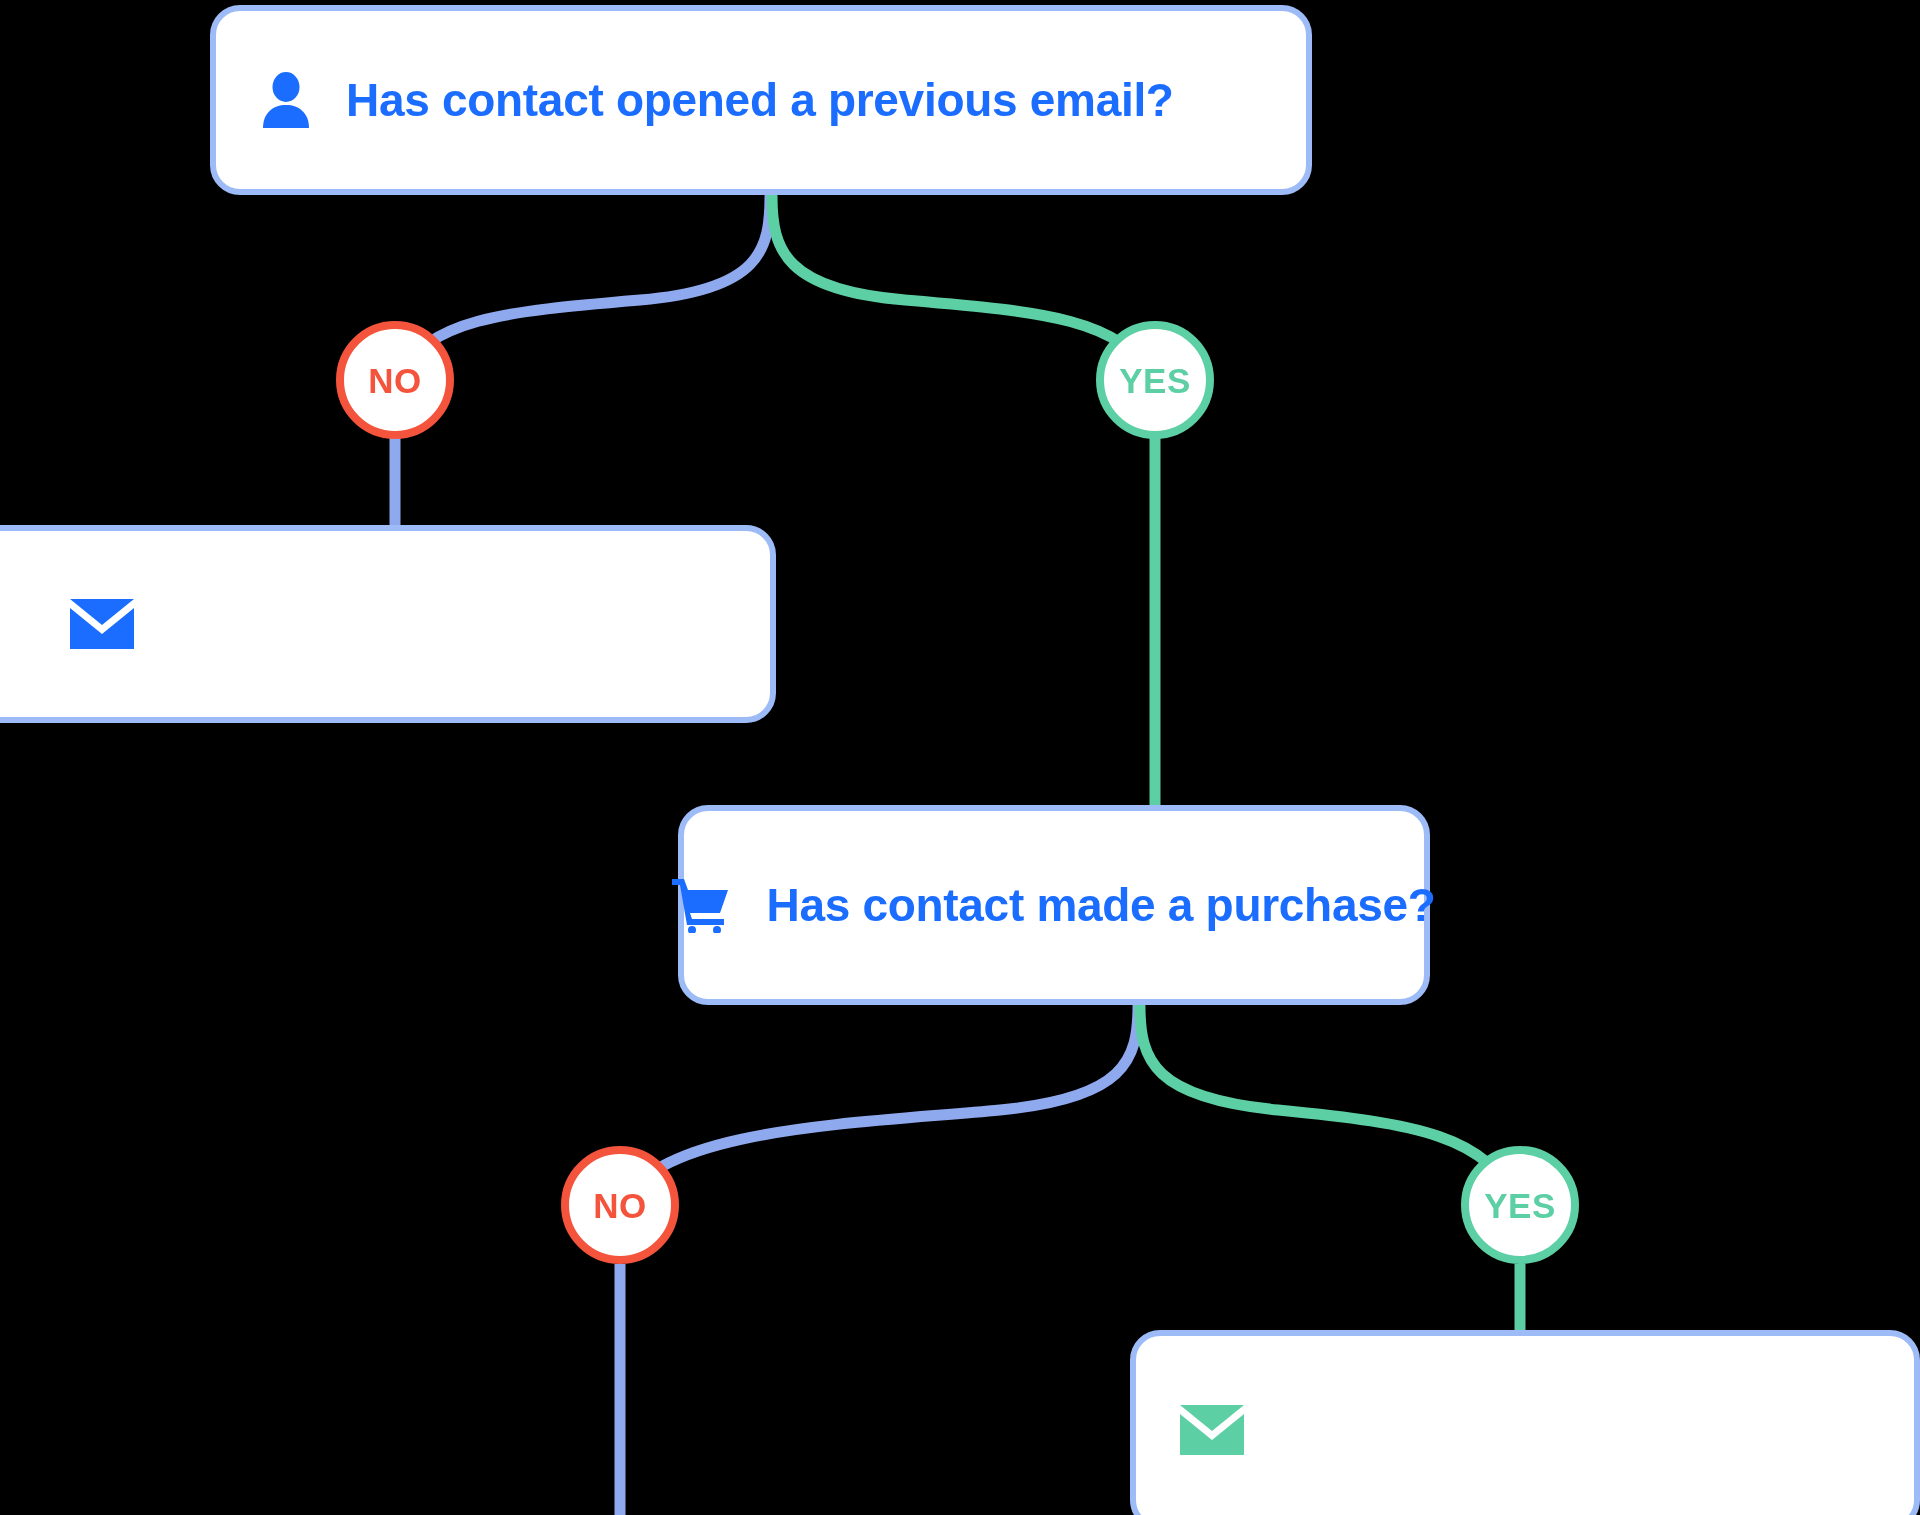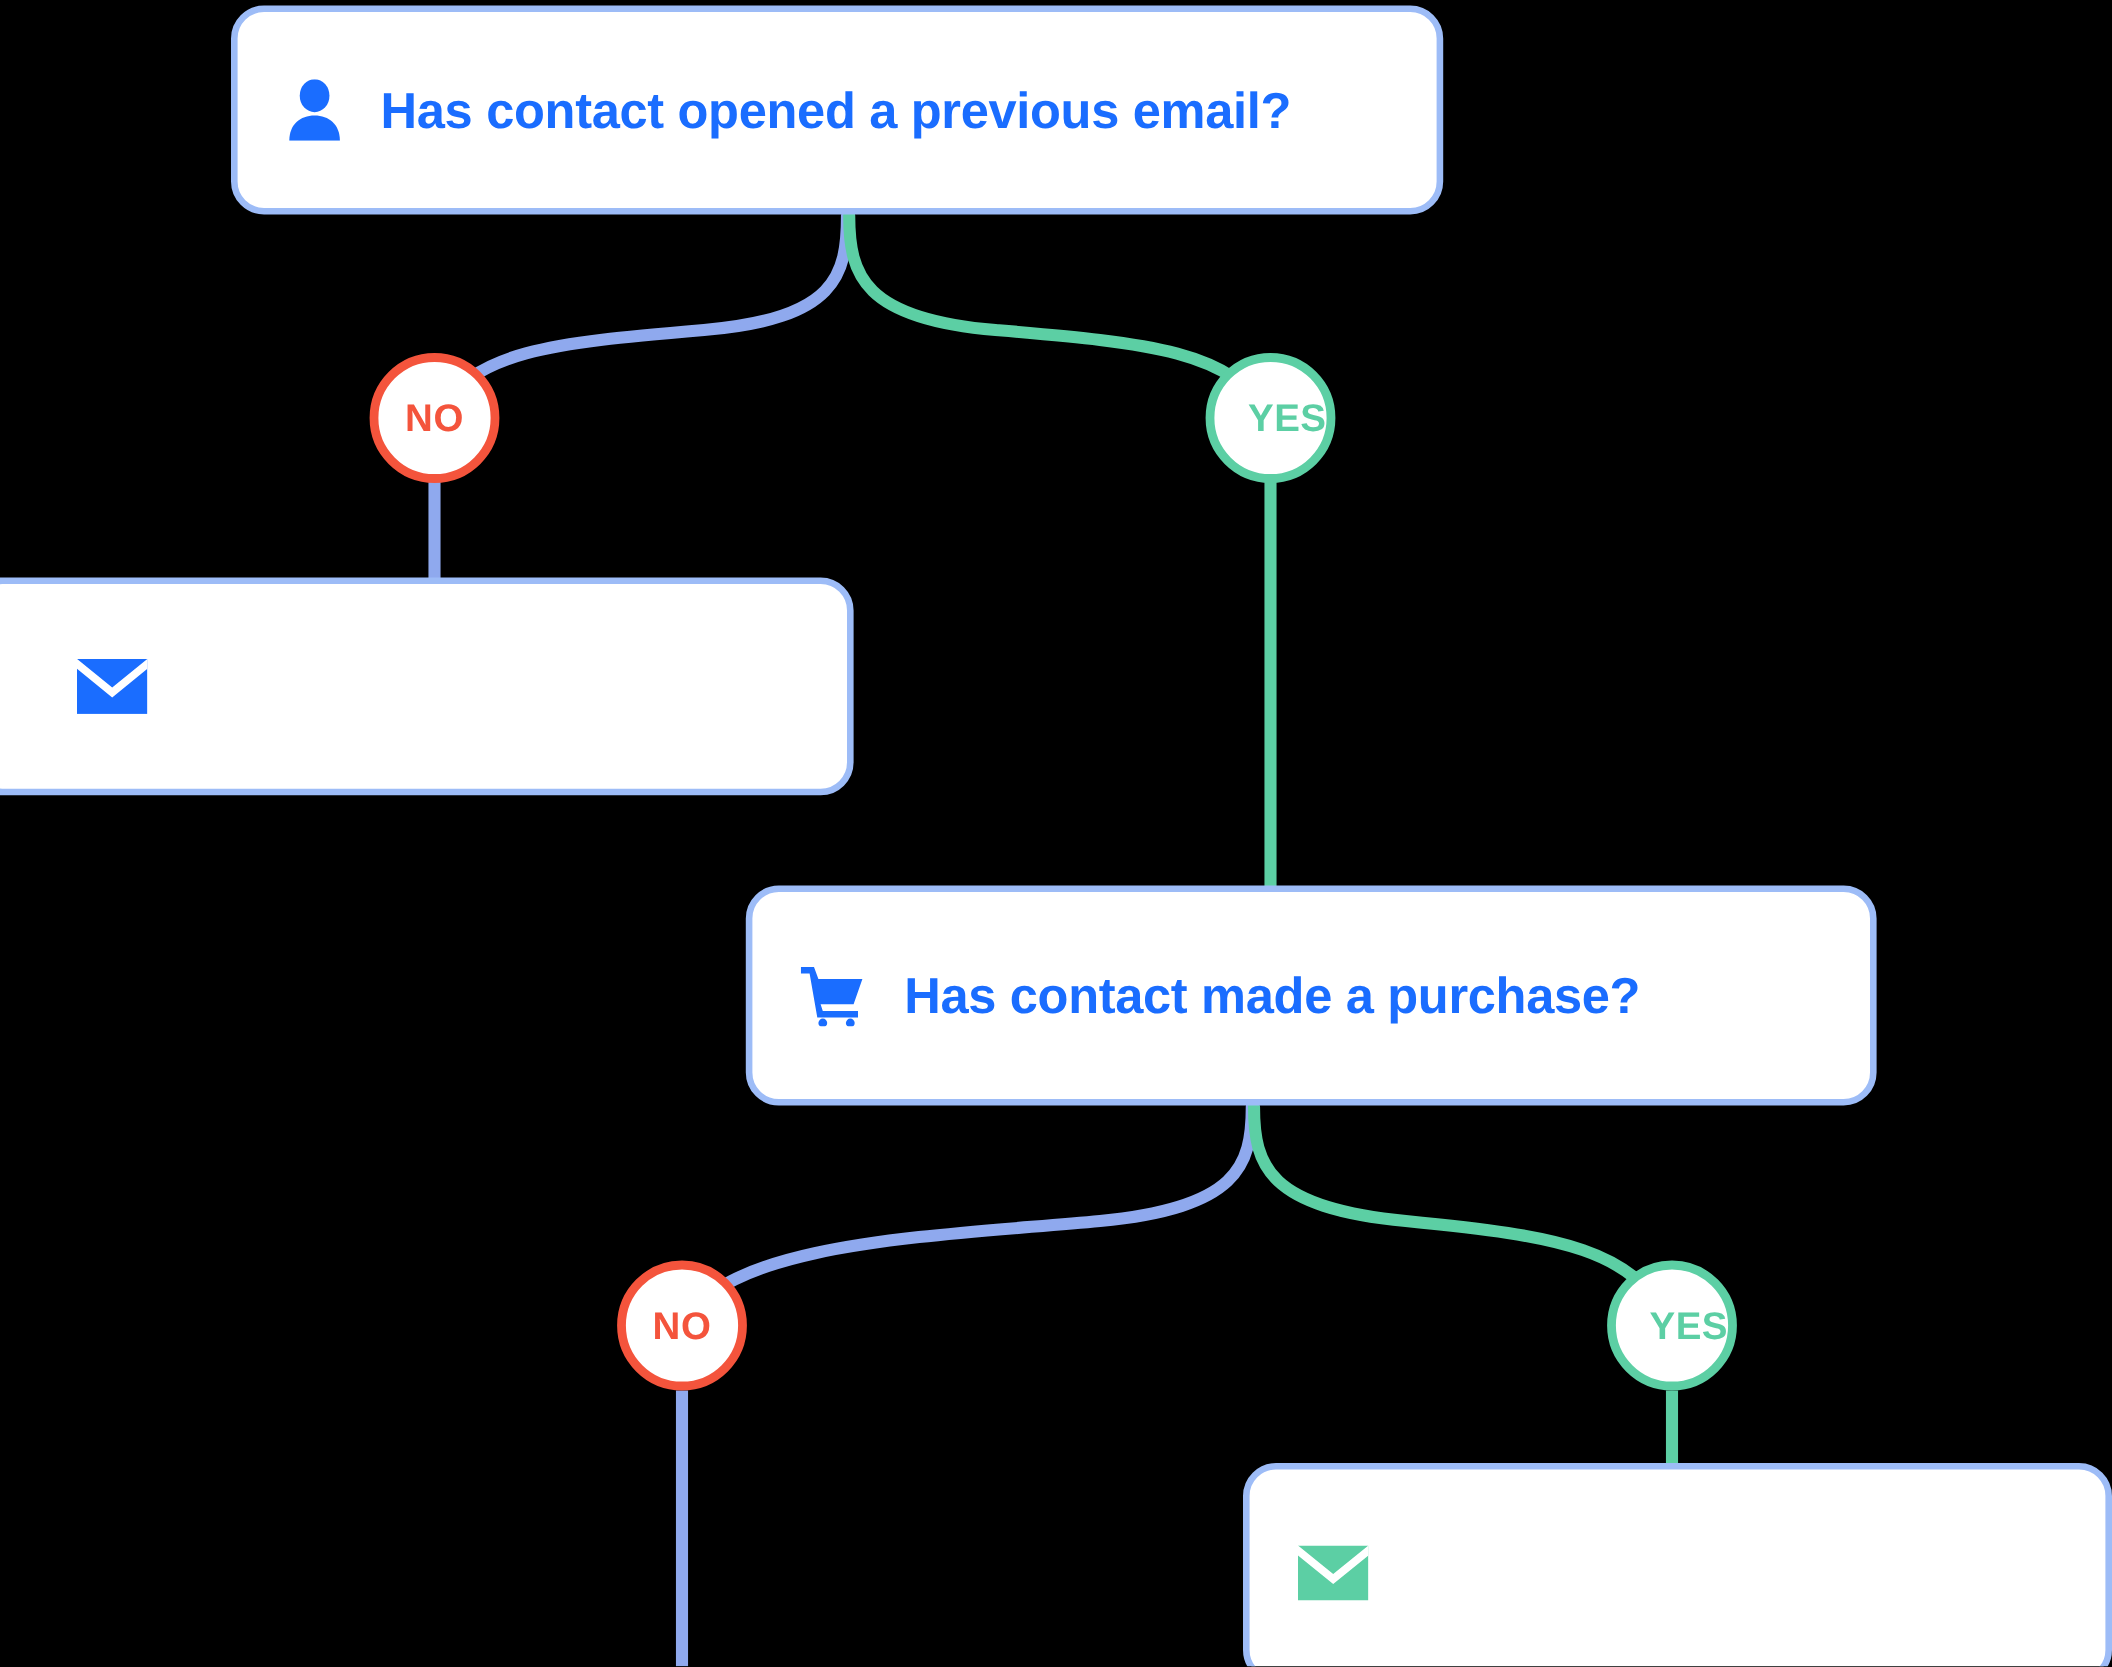--- a/index.html
+++ b/index.html
@@ -58,21 +58,21 @@
   #node-decision-email {
     left: 210px;  top: 5px;
     width: 1102px; height: 190px;
   }
   #node-action-newsletter {
     left: -28px;  top: 525px;
     width: 804px;  height: 198px;
   }
   #node-decision-purchase {
     left: 678px;  top: 805px;
-    width: 1028px;  height: 200px;
+    width: 752px;  height: 200px; justify-content: center;
   }
   #node-action-special-offer {
     left: 1130px; top: 1330px;
     width: 790px;  height: 200px;
   }
 
   
   .badge {
     position: absolute;
     box-sizing: border-box;
@@ -88,21 +88,20 @@
   }
   .badge-text {
     font-size: 35px;
     font-weight: 700;
     color: #f4543c;
     letter-spacing: 0.5px;
     line-height: 1;
   }
   .badge.yes {
     border-color: #5ccfa4;
-    justify-content: flex-end;
   }
   .badge.yes .badge-text {
     color: #5ccfa4;
   }
 
   #badge-no-1  { left: 336px;  top: 321px; }
   #badge-yes-1 { left: 1096px; top: 321px; }
   #badge-no-2  { left: 561px;  top: 1146px; }
   #badge-yes-2 { left: 1461px; top: 1146px; }
 </style>

